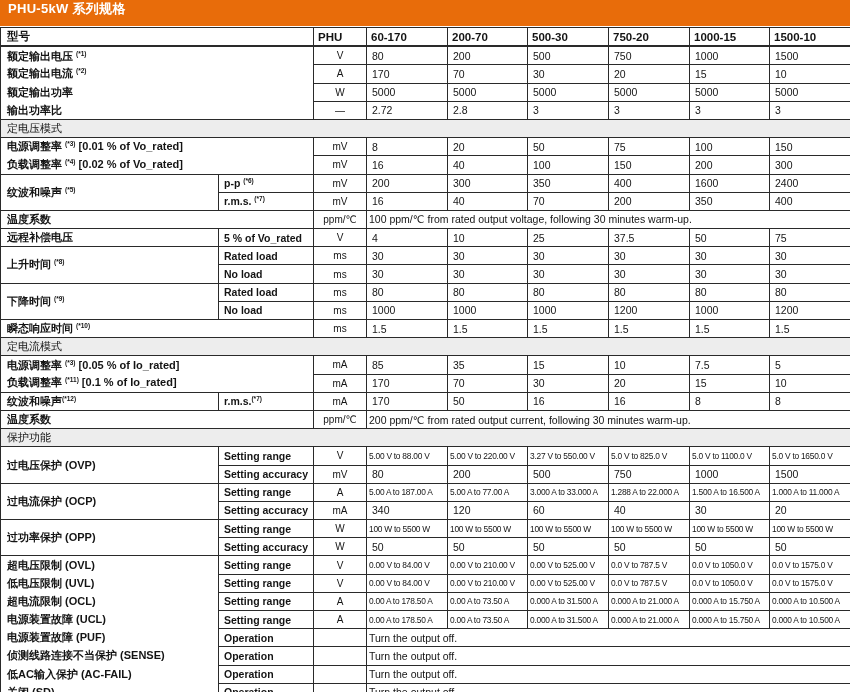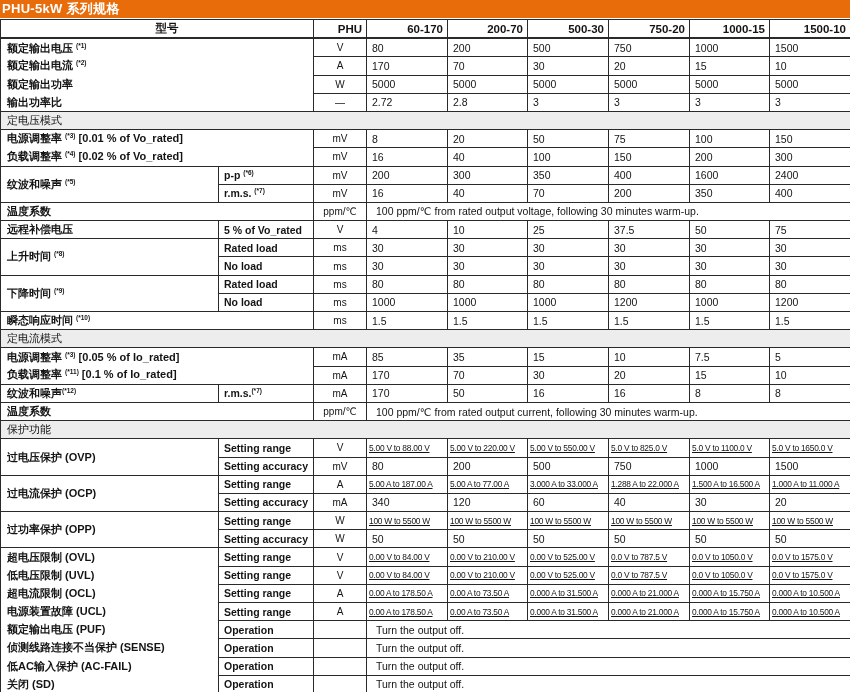--- a/index.html
+++ b/index.html
@@ -1,36 +1,36 @@
 <!DOCTYPE html>
 <html><head>
 <meta charset="utf-8">
 <style>
   html,body{margin:0;padding:0;background:#fff;}
   body{width:850px;height:692px;overflow:hidden;
        font-family:"Liberation Sans","DejaVu Sans",sans-serif;color:#141414;}
   .page{width:850px;height:692px;box-sizing:border-box;}
-  .title-bar{height:18px;line-height:18px;background:#E86C0A;color:#fff;
-             font-weight:bold;font-size:13px;padding-left:2px;letter-spacing:.3px;}
+  .title-bar{height:26px;line-height:18px;background:#E86C0A;color:#fff;
+             font-weight:bold;font-size:13px;padding-left:8px;letter-spacing:.3px;}
   table{border-collapse:collapse;table-layout:fixed;width:850px;
         border:1px solid #2a2a2a;margin-top:1px;}
   td{height:17.2px;padding:0 4px;font-size:10.5px;vertical-align:middle;
      white-space:nowrap;overflow:hidden;border-top:1px solid #2a2a2a;}
   
   tr.hd td{font-weight:bold;font-size:11.5px;border-top:none;border-bottom:2px solid #2a2a2a;}
-  tr.hd td.hmodel{text-align:center;padding-left:24px;}
-  tr.hd td.hc{text-align:right;border-left:1px solid #2a2a2a;}
+  tr.hd td.hmodel{text-align:left;padding-left:6px;}
+  tr.hd td.hc{text-align:left;border-left:1px solid #2a2a2a;}
   
   td.lbl{font-weight:bold;font-size:11px;padding-left:6px;}
   td.lbl.ht{border-top-style:hidden;}
   td.sub{font-weight:bold;font-size:10.5px;border-left:1px solid #2a2a2a;padding-left:5px;}
   td.unit{text-align:center;border-left:1px solid #2a2a2a;font-size:10px;padding:0 1px;}
   td.val{border-left:1px solid #2a2a2a;padding-left:5px;}
-  td.val.range{font-size:8.4px;letter-spacing:-0.25px;padding-left:2px;padding-right:1px;text-decoration:underline;}
-  td.spanv{border-left:1px solid #2a2a2a;padding-left:9px;}
+  td.val.range{font-size:8.4px;letter-spacing:-0.25px;padding-left:2px;padding-right:1px;}
+  td.spanv{border-left:1px solid #2a2a2a;padding-left:2px;}
   td.section{background:#ededed;font-weight:normal;font-size:11px;padding-left:6px;}
   sup{font-size:6.5px;line-height:0;vertical-align:4px;letter-spacing:0;}
 </style>
 </head>
 <body>
 
 <div class="page">
   <div class="title-bar">PHU-5kW 系列规格</div>
   <table id="spec-table">
     <colgroup>
@@ -237,32 +237,32 @@
           <td class="val">170</td>
           <td class="val">50</td>
           <td class="val">16</td>
           <td class="val">16</td>
           <td class="val">8</td>
           <td class="val">8</td>
         </tr>
         <tr>
           <td class="lbl" colspan="2">温度系数</td>
           <td class="unit">ppm/℃</td>
-          <td class="spanv" colspan="6">100 ppm/℃ from rated output current, following 30 minutes warm-up.</td>
+          <td class="spanv" colspan="6">200 ppm/℃ from rated output current, following 30 minutes warm-up.</td>
         </tr>
         <tr>
           <td class="section" colspan="9">保护功能</td>
         </tr>
         <tr>
           <td class="lbl" rowspan="2">过电压保护 (OVP)</td>
           <td class="sub">Setting range</td>
           <td class="unit">V</td>
           <td class="val range">5.00 V to 88.00 V</td>
           <td class="val range">5.00 V to 220.00 V</td>
-          <td class="val range">5.00 V to 550.00 V</td>
+          <td class="val range">3.27 V to 550.00 V</td>
           <td class="val range">5.0 V to 825.0 V</td>
           <td class="val range">5.0 V to 1100.0 V</td>
           <td class="val range">5.0 V to 1650.0 V</td>
         </tr>
         <tr>
           <td class="sub">Setting accuracy</td>
           <td class="unit">mV</td>
           <td class="val">80</td>
           <td class="val">200</td>
           <td class="val">500</td>
@@ -350,21 +350,21 @@
           <td class="sub">Setting range</td>
           <td class="unit">A</td>
           <td class="val range">0.00 A to 178.50 A</td>
           <td class="val range">0.00 A to 73.50 A</td>
           <td class="val range">0.000 A to 31.500 A</td>
           <td class="val range">0.000 A to 21.000 A</td>
           <td class="val range">0.000 A to 15.750 A</td>
           <td class="val range">0.000 A to 10.500 A</td>
         </tr>
         <tr>
-          <td class="lbl ht">额定输出电压 (PUF)</td>
+          <td class="lbl ht">电源装置故障 (PUF)</td>
           <td class="sub">Operation</td>
           <td class="unit"></td>
           <td class="spanv" colspan="6">Turn the output off.</td>
         </tr>
         <tr>
           <td class="lbl ht">侦测线路连接不当保护 (SENSE)</td>
           <td class="sub">Operation</td>
           <td class="unit"></td>
           <td class="spanv" colspan="6">Turn the output off.</td>
         </tr>

